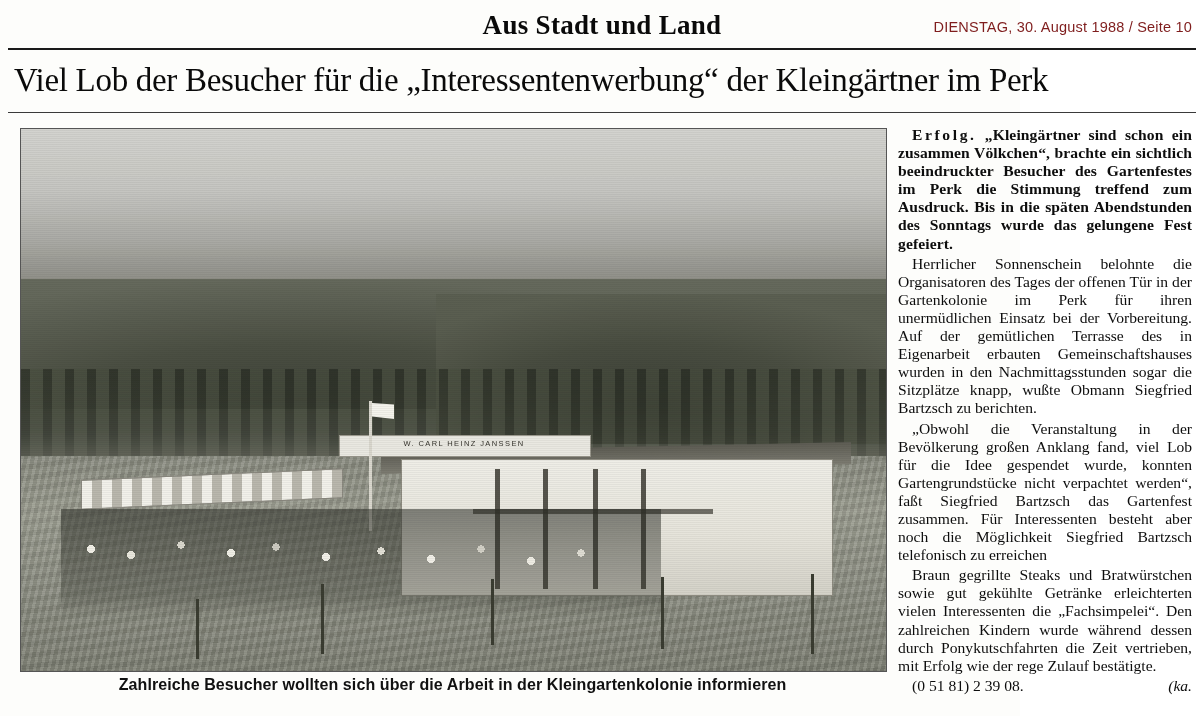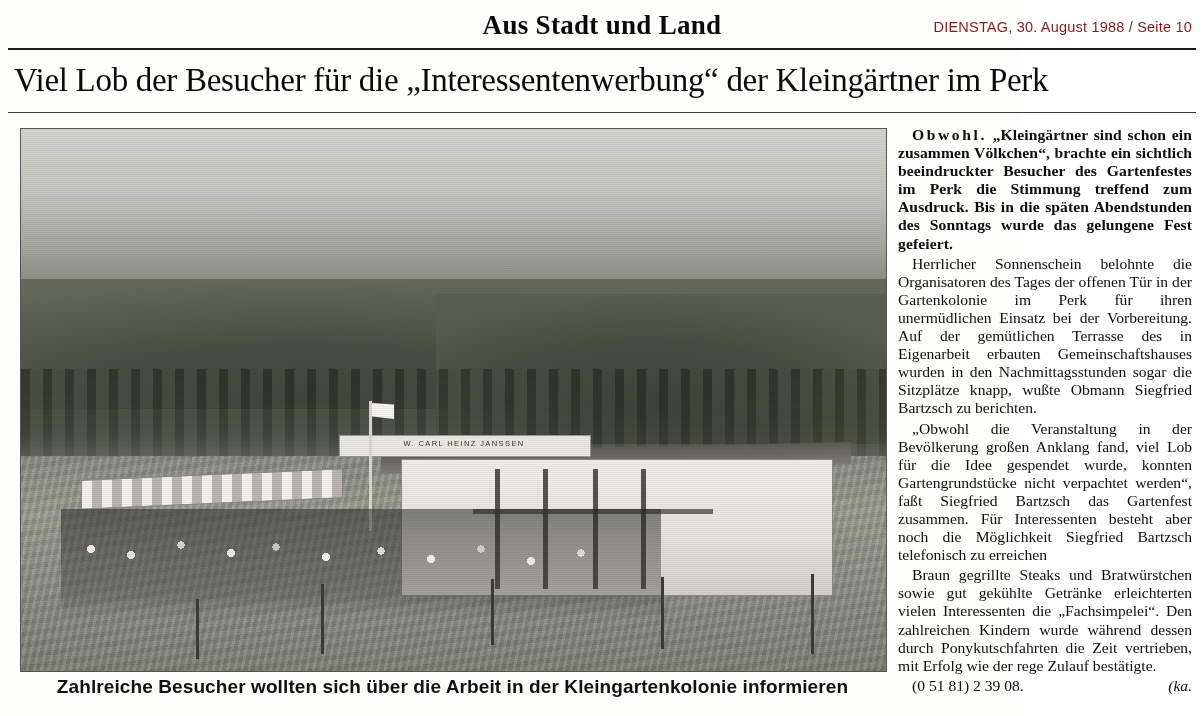--- a/index.html
+++ b/index.html
@@ -250,21 +250,21 @@
 
   
   .caption {
     position: absolute;
     left: 20px;
     top: 676px;
     width: 865px;
     text-align: center;
     font-family: "Liberation Sans", sans-serif;
     font-weight: bold;
-    font-size: 19px;
+    font-size: 16px;
     color: #111;
     letter-spacing: 0.1px;
   }
 
   
   .column {
     position: absolute;
     left: 898px;
     top: 126px;
     width: 294px;
@@ -337,21 +337,21 @@
     <div class="sapling" style="left:470px; top:450px; height:66px;"></div>
     <div class="sapling" style="left:640px; top:448px; height:72px;"></div>
     <div class="sapling" style="left:790px; top:445px; height:80px;"></div>
 
     <div class="grain"></div>
   </div>
 
   <div class="caption">Zahlreiche Besucher wollten sich über die Arbeit in der Kleingartenkolonie informieren</div>
 
   <div class="column">
-    <p class="lead"><span class="dateline">Obwohl.</span> <span>„Kleingärtner sind schon ein zusammen Völkchen“, brachte ein sichtlich beeindruckter Besucher des Gartenfestes im Perk die Stimmung treffend zum Ausdruck. Bis in die späten Abendstunden des Sonntags wurde das gelungene Fest gefeiert.</span></p>
+    <p class="lead"><span class="dateline">Erfolg.</span> <span>„Kleingärtner sind schon ein zusammen Völkchen“, brachte ein sichtlich beeindruckter Besucher des Gartenfestes im Perk die Stimmung treffend zum Ausdruck. Bis in die späten Abendstunden des Sonntags wurde das gelungene Fest gefeiert.</span></p>
     <p>Herrlicher Sonnenschein belohnte die Organisatoren des Tages der offenen Tür in der Gartenkolonie im Perk für ihren unermüdlichen Einsatz bei der Vorbereitung. Auf der gemütlichen Terrasse des in Eigenarbeit erbauten Gemeinschaftshauses wurden in den Nachmittagsstunden sogar die Sitzplätze knapp, wußte Obmann Siegfried Bartzsch zu berichten.</p>
     <p>„Obwohl die Veranstaltung in der Bevölkerung großen Anklang fand, viel Lob für die Idee gespendet wurde, konnten Gartengrundstücke nicht verpachtet werden“, faßt Siegfried Bartzsch das Gartenfest zusammen. Für Interessenten besteht aber noch die Möglichkeit Siegfried Bartzsch telefonisch zu erreichen</p>
     <p>Braun gegrillte Steaks und Bratwürstchen sowie gut gekühlte Getränke erleichterten vielen Interessenten die „Fachsimpelei“. Den zahlreichen Kindern wurde während dessen durch Ponykutschfahrten die Zeit vertrieben, mit Erfolg wie der rege Zulauf bestätigte.</p>
     <p class="lastline">
       <span>(0 51 81) 2 39 08.</span>
       <span class="sig">(ka.</span>
     </p>
   </div>
 
 </div>

